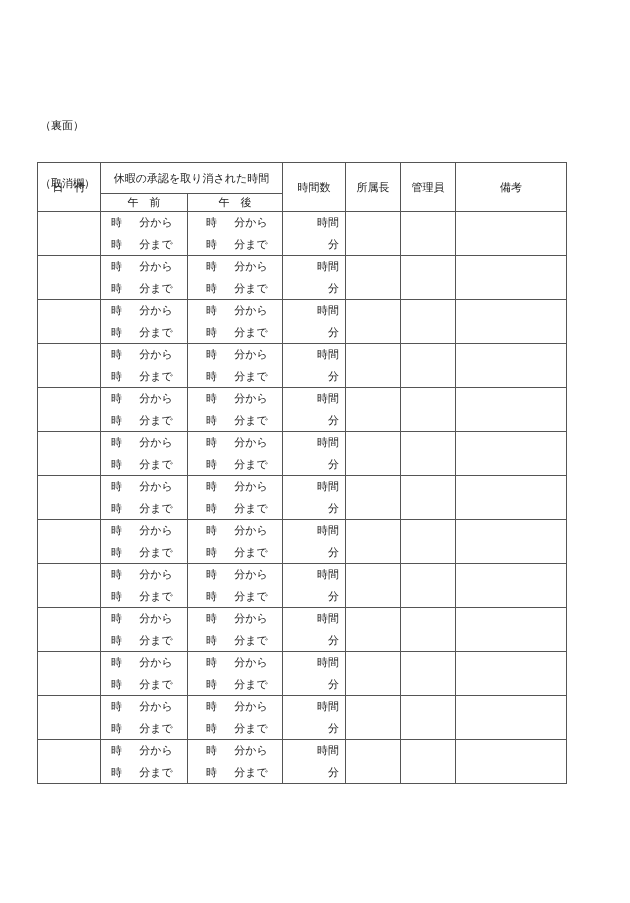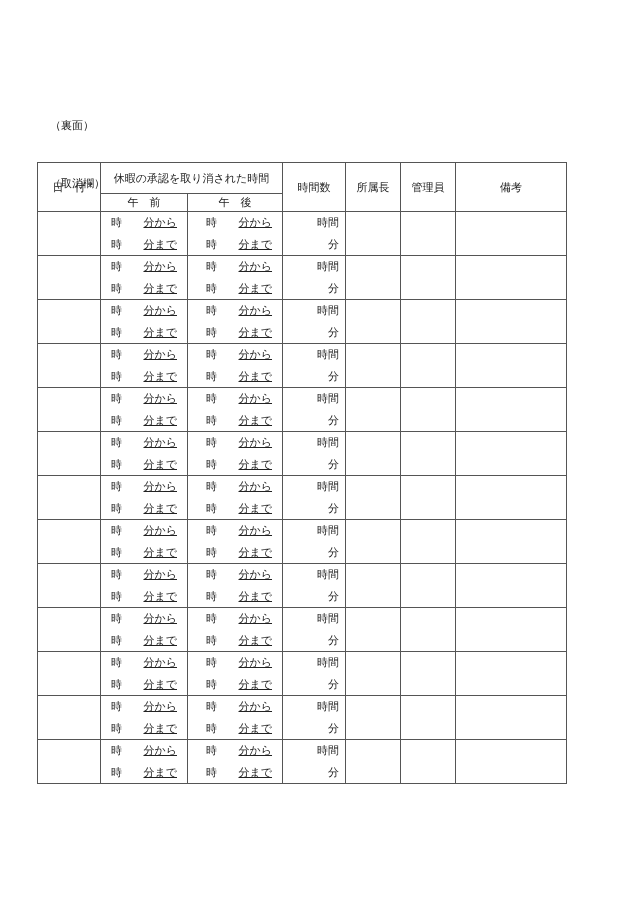--- a/index.html
+++ b/index.html
@@ -2,21 +2,21 @@
 <html><head>
 <meta charset="utf-8">
 <style>
   html, body { margin: 0; padding: 0; background: #ffffff; }
   body {
     width: 630px; height: 903px; position: relative; overflow: hidden;
     font-family: "DejaVu Serif", "Liberation Serif", serif;
     color: #222;
   }
   .caption {
-    position: absolute; left: 50px; font-size: 11px; letter-spacing: 0;
+    position: absolute; left: 40px; font-size: 11px; letter-spacing: 0;
   }
   .caption.c1 { top: 118px; }
   .caption.c2 { top: 137px; margin-top: 39px; }
   table.form {
     position: absolute; left: 37px; top: 162px;
     border-collapse: collapse;
     table-layout: fixed;
     width: 529px;
     font-size: 11px;
   }
@@ -26,21 +26,21 @@
     font-weight: normal;
     vertical-align: middle;
   }
   th.h-top { height: 30px; }
   th.h-sub { height: 17px; margin-left: 6px; }
   td.cell { height: 43px; }
   .center { text-align: center; }
   .pair { display: flex; flex-direction: column; justify-content: center; gap: 7px; height: 43px; }
   .line { display: flex; justify-content: flex-end; padding-right: 10px; }
   .line .hr { width: 24px; text-align: left; }
-  .line .mn { width: 42px; text-align: right; text-decoration: underline; }
+  .line .mn { width: 42px; text-align: center; }
   .hours .line { padding-right: 6px; align-items: center; }
 </style>
 </head>
 <body>
 
 <div class="caption c1">（裏面）</div>
 <div class="caption c2">（取消欄）</div>
 
 <table class="form">
   <colgroup>

